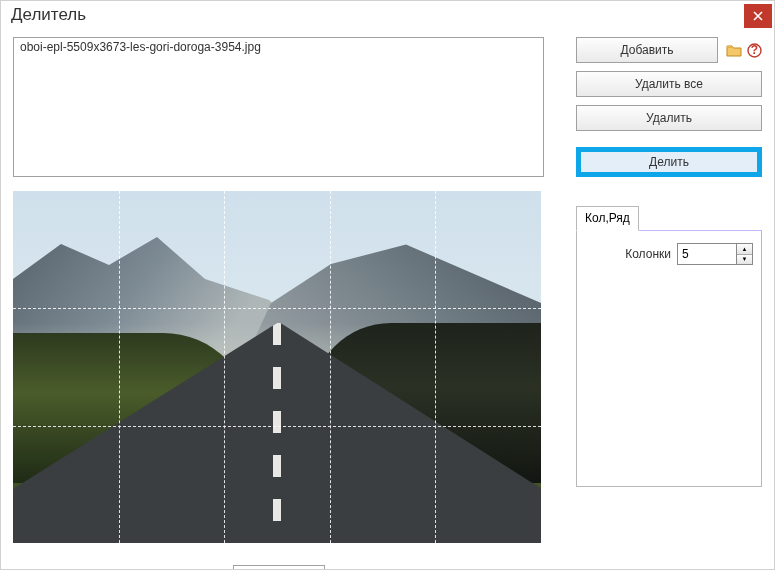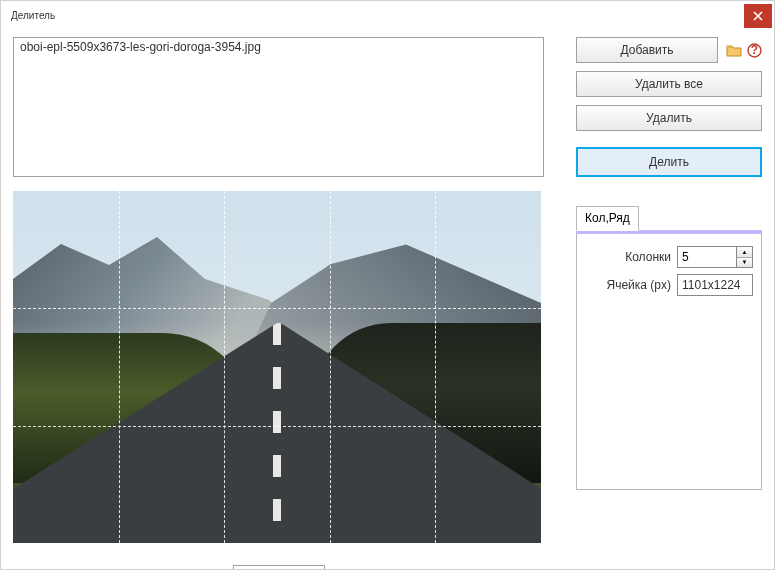--- a/index.html
+++ b/index.html
@@ -1,36 +1,36 @@
 <!DOCTYPE html>
 <html><head>
 <meta charset="utf-8">
 <style>
 * { box-sizing: border-box; margin: 0; padding: 0; font-family: "Segoe UI", Tahoma, sans-serif; font-size: 12px; }
 body { background: #fff; width: 775px; height: 570px; overflow: hidden; position: relative; border: 1px solid #d0d0d0; }
 
 .titlebar { height: 28px; background: #fff; display: flex; align-items: center; padding-left: 10px; color: #333; }
-.titlebar .title { flex: 1; font-size: 10px; }
+.titlebar .title { flex: 1; font-size: 17px; }
 .close-btn { width: 28px; height: 24px; background: #c0392b; color: #fff; display: flex; align-items: center; justify-content: center; cursor: pointer; margin-right: 2px; margin-top: 2px; }
 .close-btn svg { width: 10px; height: 10px; }
 
 .content { display: flex; padding: 8px 12px 8px 12px; gap: 12px; height: 540px; }
 .left-col { flex: 1; display: flex; flex-direction: column; }
 .right-col { width: 186px; display: flex; flex-direction: column; margin-left: 20px; }
 
 .file-list { border: 1px solid #a0a0a0; height: 140px; background: #fff; padding: 2px 6px; color: #333; overflow: hidden; }
 .file-list .item { white-space: nowrap; }
 
 .btn-row { display: flex; align-items: center; margin-bottom: 8px; }
 .win-btn { flex: 1; height: 26px; border: 1px solid #a0a0a0; background: linear-gradient(#fdfdfd,#eaeaea); color: #333; display: flex; align-items: center; justify-content: center; cursor: pointer; }
-.win-btn.primary { border: 2px solid #0ea5e9; background: #e4eef9; height: 30px; text-align: right; }
+.win-btn.primary { border: 5px solid #0ea5e9; background: #e4eef9; height: 30px; text-align: right; }
 .icons { display: flex; gap: 4px; margin-left: 8px; }
 .icons span { width: 16px; height: 16px; display: flex; align-items: center; justify-content: center; cursor: pointer; }
 
-.tabs { display: flex; border-bottom: 4px solid #c4b5fd; margin-top: 20px; }
+.tabs { display: flex; border-bottom: 1px solid #c4b5fd; margin-top: 20px; }
 .tab { padding: 4px 8px 5px; border: 1px solid #b8b8b8; background: #f1f1f1; cursor: pointer; position: relative; bottom: -1px; margin-right: -1px;}
 .tab.active { background: #fff; border-bottom-color: #fff; }
 
 .tab-body { border: 1px solid #b8b8b8; border-top: none; padding: 12px 8px 8px; height: 256px; }
 .form-row { display: flex; align-items: center; margin-bottom: 6px; gap: 6px; }
 .form-row label { flex: 1; text-align: right; color: #333; }
 .spinner { display: flex; }
 .spinner input { width: 60px; height: 22px; border: 1px solid #888; padding: 0 4px; }
 .spinner .arrows { display: flex; flex-direction: column; width: 16px; border: 1px solid #888; border-left: none; }
 .spinner .arrows div { flex: 1; display: flex; align-items: center; justify-content: center; font-size: 6px; cursor: pointer; background: linear-gradient(#fdfdfd,#e5e5e5); }
@@ -143,19 +143,15 @@
       <div class="form-row">
         <label>Колонки</label>
         <div class="spinner">
           <input value="5" style="">
           <div class="arrows">
               <div>▲</div>
               <div>▼</div>
             </div>
         </div>
       </div>
-      <div class="form-row">
-        <label>Ячейка (px)</label>
-        <div class="cell-display">1101x1224</div>
-      </div>
     </div>
   </div>
 </div>
 
 </body></html>

